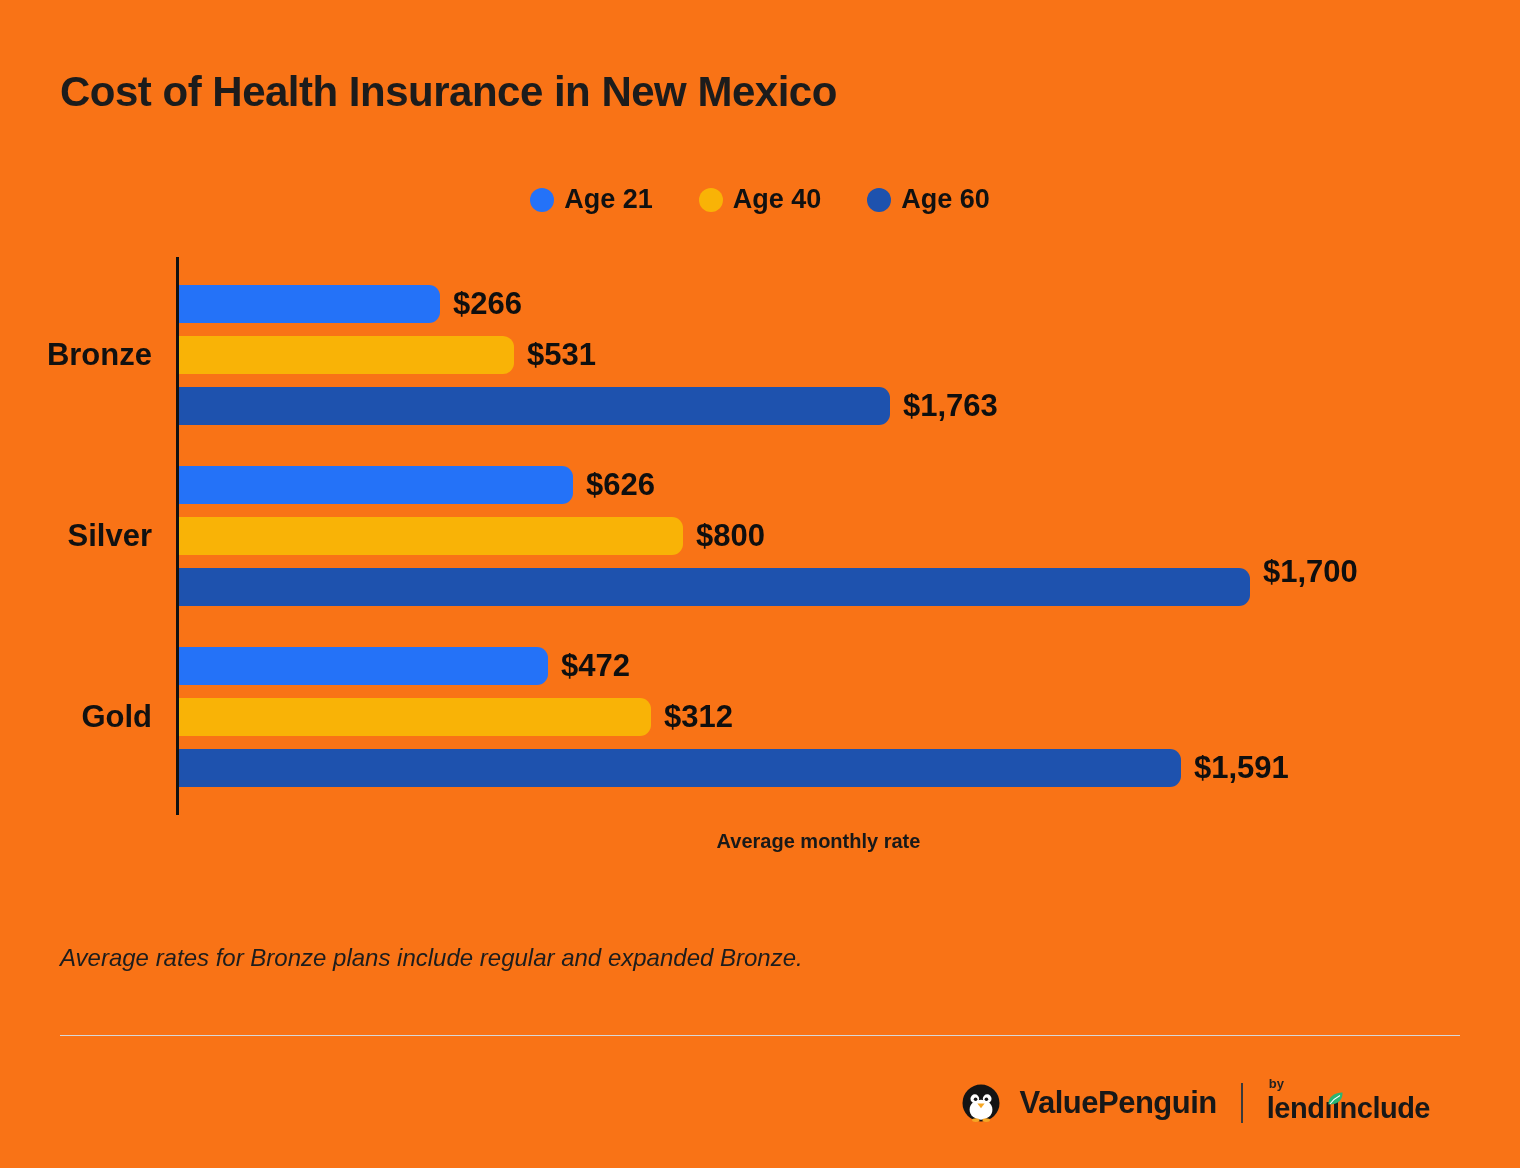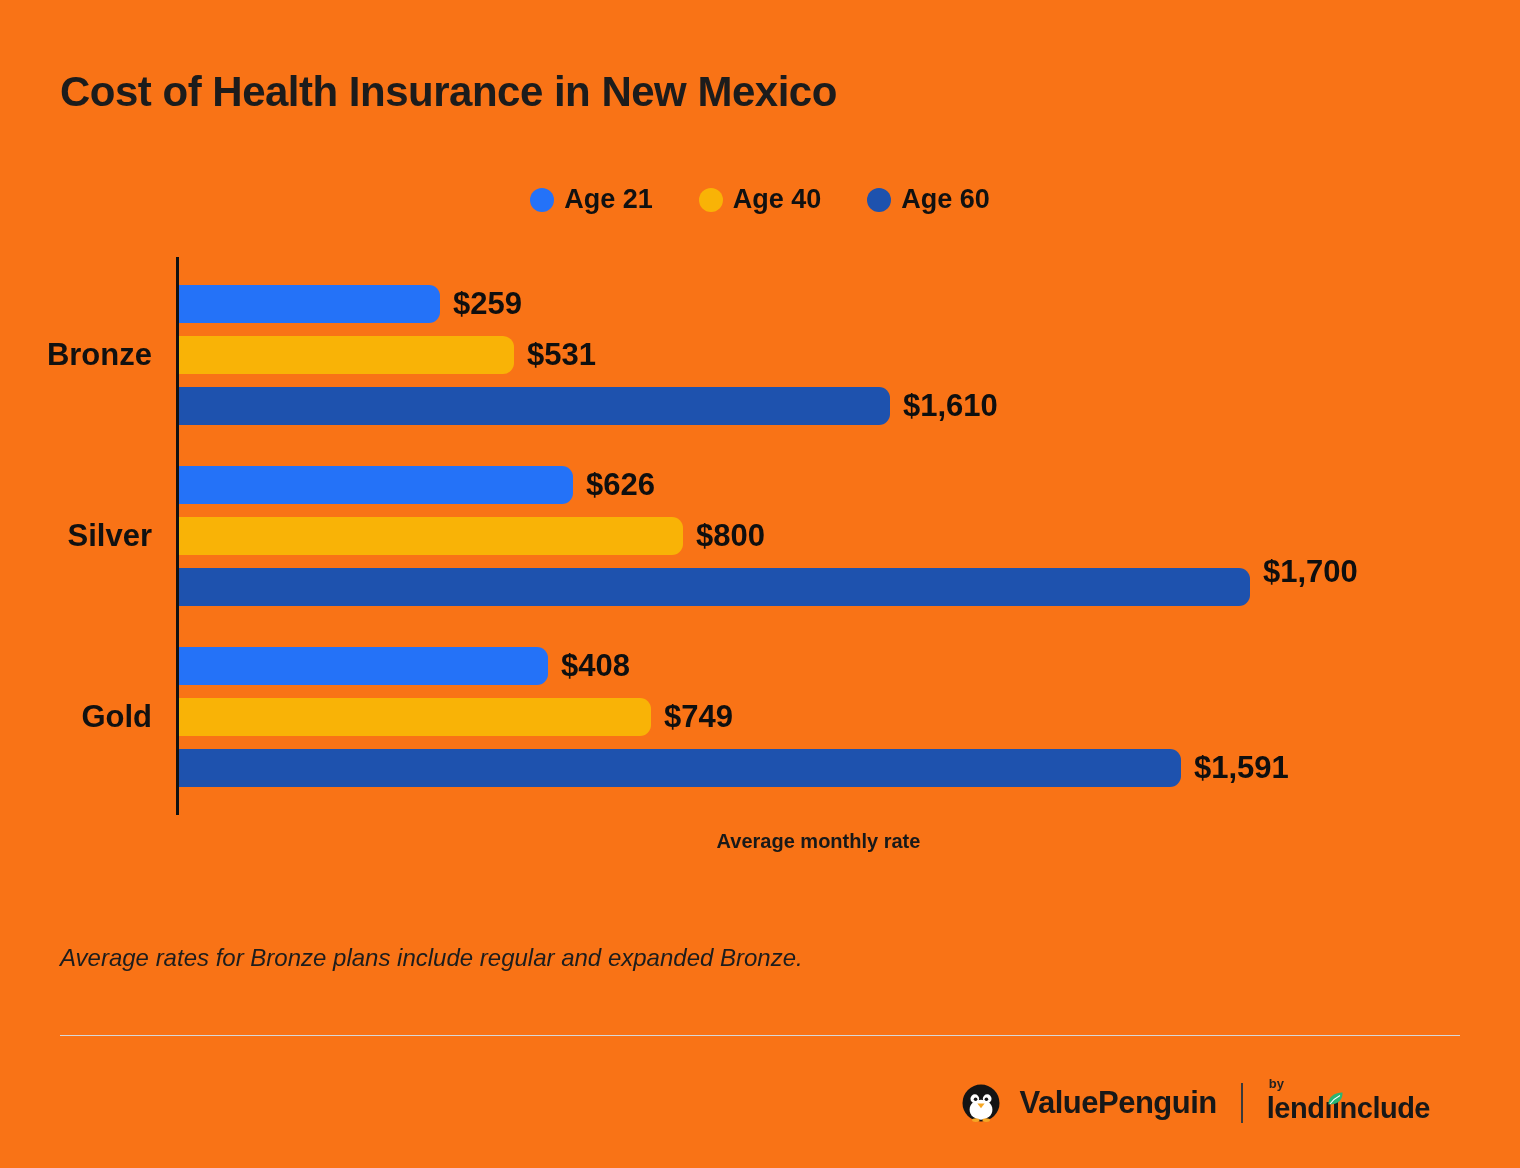--- a/index.html
+++ b/index.html
@@ -66,37 +66,37 @@
         <span class="legend-dot" style="background: rgb(30, 82, 174);"></span>
         <span class="legend-label">Age 60</span>
       </div>
     </div>
 
   <div class="axis-line"></div>
 
   <div id="chart-area">
       <div class="cat-label" style="top: 336px;">Bronze</div>
       <div class="bar" style="top: 285px; width: 261px; background: rgb(36, 114, 248);"></div>
-      <div class="bar-value" style="top: 285px; left: 453px;">$259</div>
+      <div class="bar-value" style="top: 285px; left: 453px;">$266</div>
       <div class="bar" style="top: 336px; width: 335px; background: rgb(249, 179, 6);"></div>
       <div class="bar-value" style="top: 336px; left: 527px;">$531</div>
       <div class="bar" style="top: 387px; width: 711px; background: rgb(30, 82, 174);"></div>
-      <div class="bar-value" style="top: 387px; left: 903px;">$1,610</div>
+      <div class="bar-value" style="top: 387px; left: 903px;">$1,763</div>
       <div class="cat-label" style="top: 517px;">Silver</div>
       <div class="bar" style="top: 466px; width: 394px; background: rgb(36, 114, 248);"></div>
       <div class="bar-value" style="top: 466px; left: 586px;">$626</div>
       <div class="bar" style="top: 517px; width: 504px; background: rgb(249, 179, 6);"></div>
       <div class="bar-value" style="top: 517px; left: 696px;">$800</div>
       <div class="bar" style="top: 568px; width: 1071px; background: rgb(30, 82, 174);"></div>
       <div class="bar-value" style="top: 553px; left: 1263px;">$1,700</div>
       <div class="cat-label" style="top: 698px;">Gold</div>
       <div class="bar" style="top: 647px; width: 369px; background: rgb(36, 114, 248);"></div>
-      <div class="bar-value" style="top: 647px; left: 561px;">$408</div>
+      <div class="bar-value" style="top: 647px; left: 561px;">$472</div>
       <div class="bar" style="top: 698px; width: 472px; background: rgb(249, 179, 6);"></div>
-      <div class="bar-value" style="top: 698px; left: 664px;">$749</div>
+      <div class="bar-value" style="top: 698px; left: 664px;">$312</div>
       <div class="bar" style="top: 749px; width: 1002px; background: rgb(30, 82, 174);"></div>
       <div class="bar-value" style="top: 749px; left: 1194px;">$1,591</div>
     </div>
 
   <div class="xlabel">Average monthly rate</div>
 
   <div class="footnote">Average rates for Bronze plans include regular and expanded Bronze.</div>
 
   <div class="divider"></div>
 

